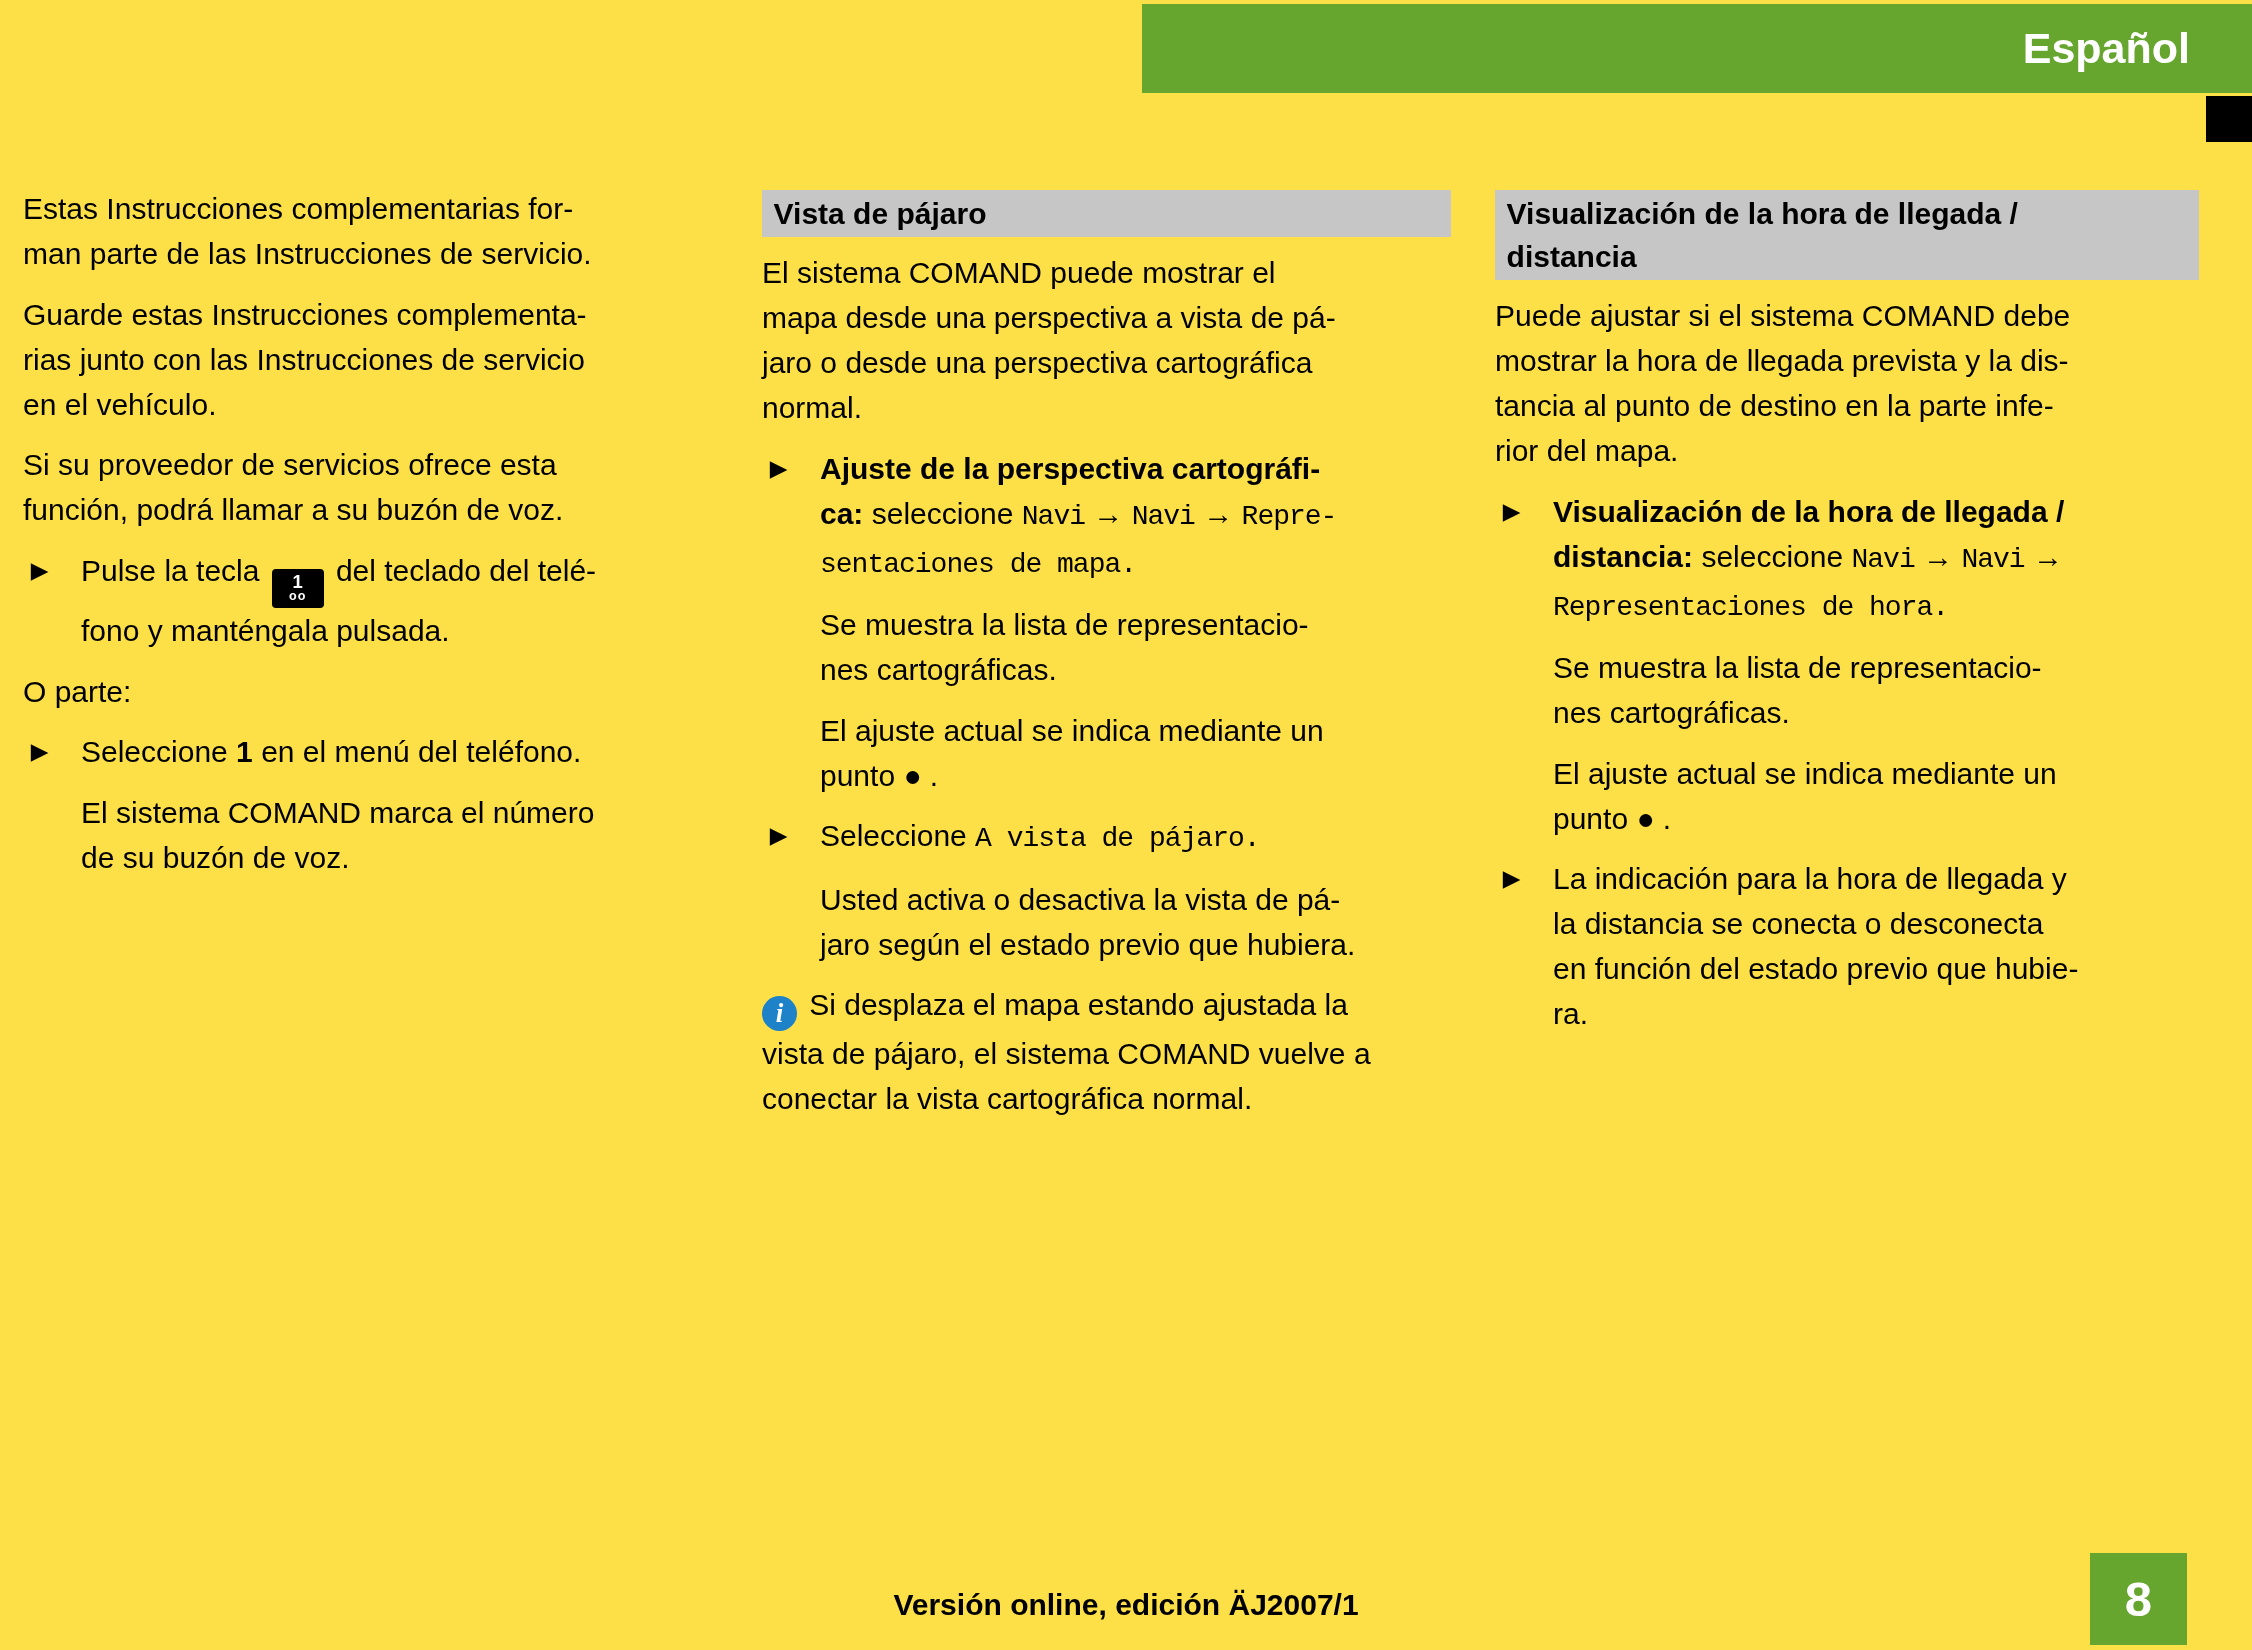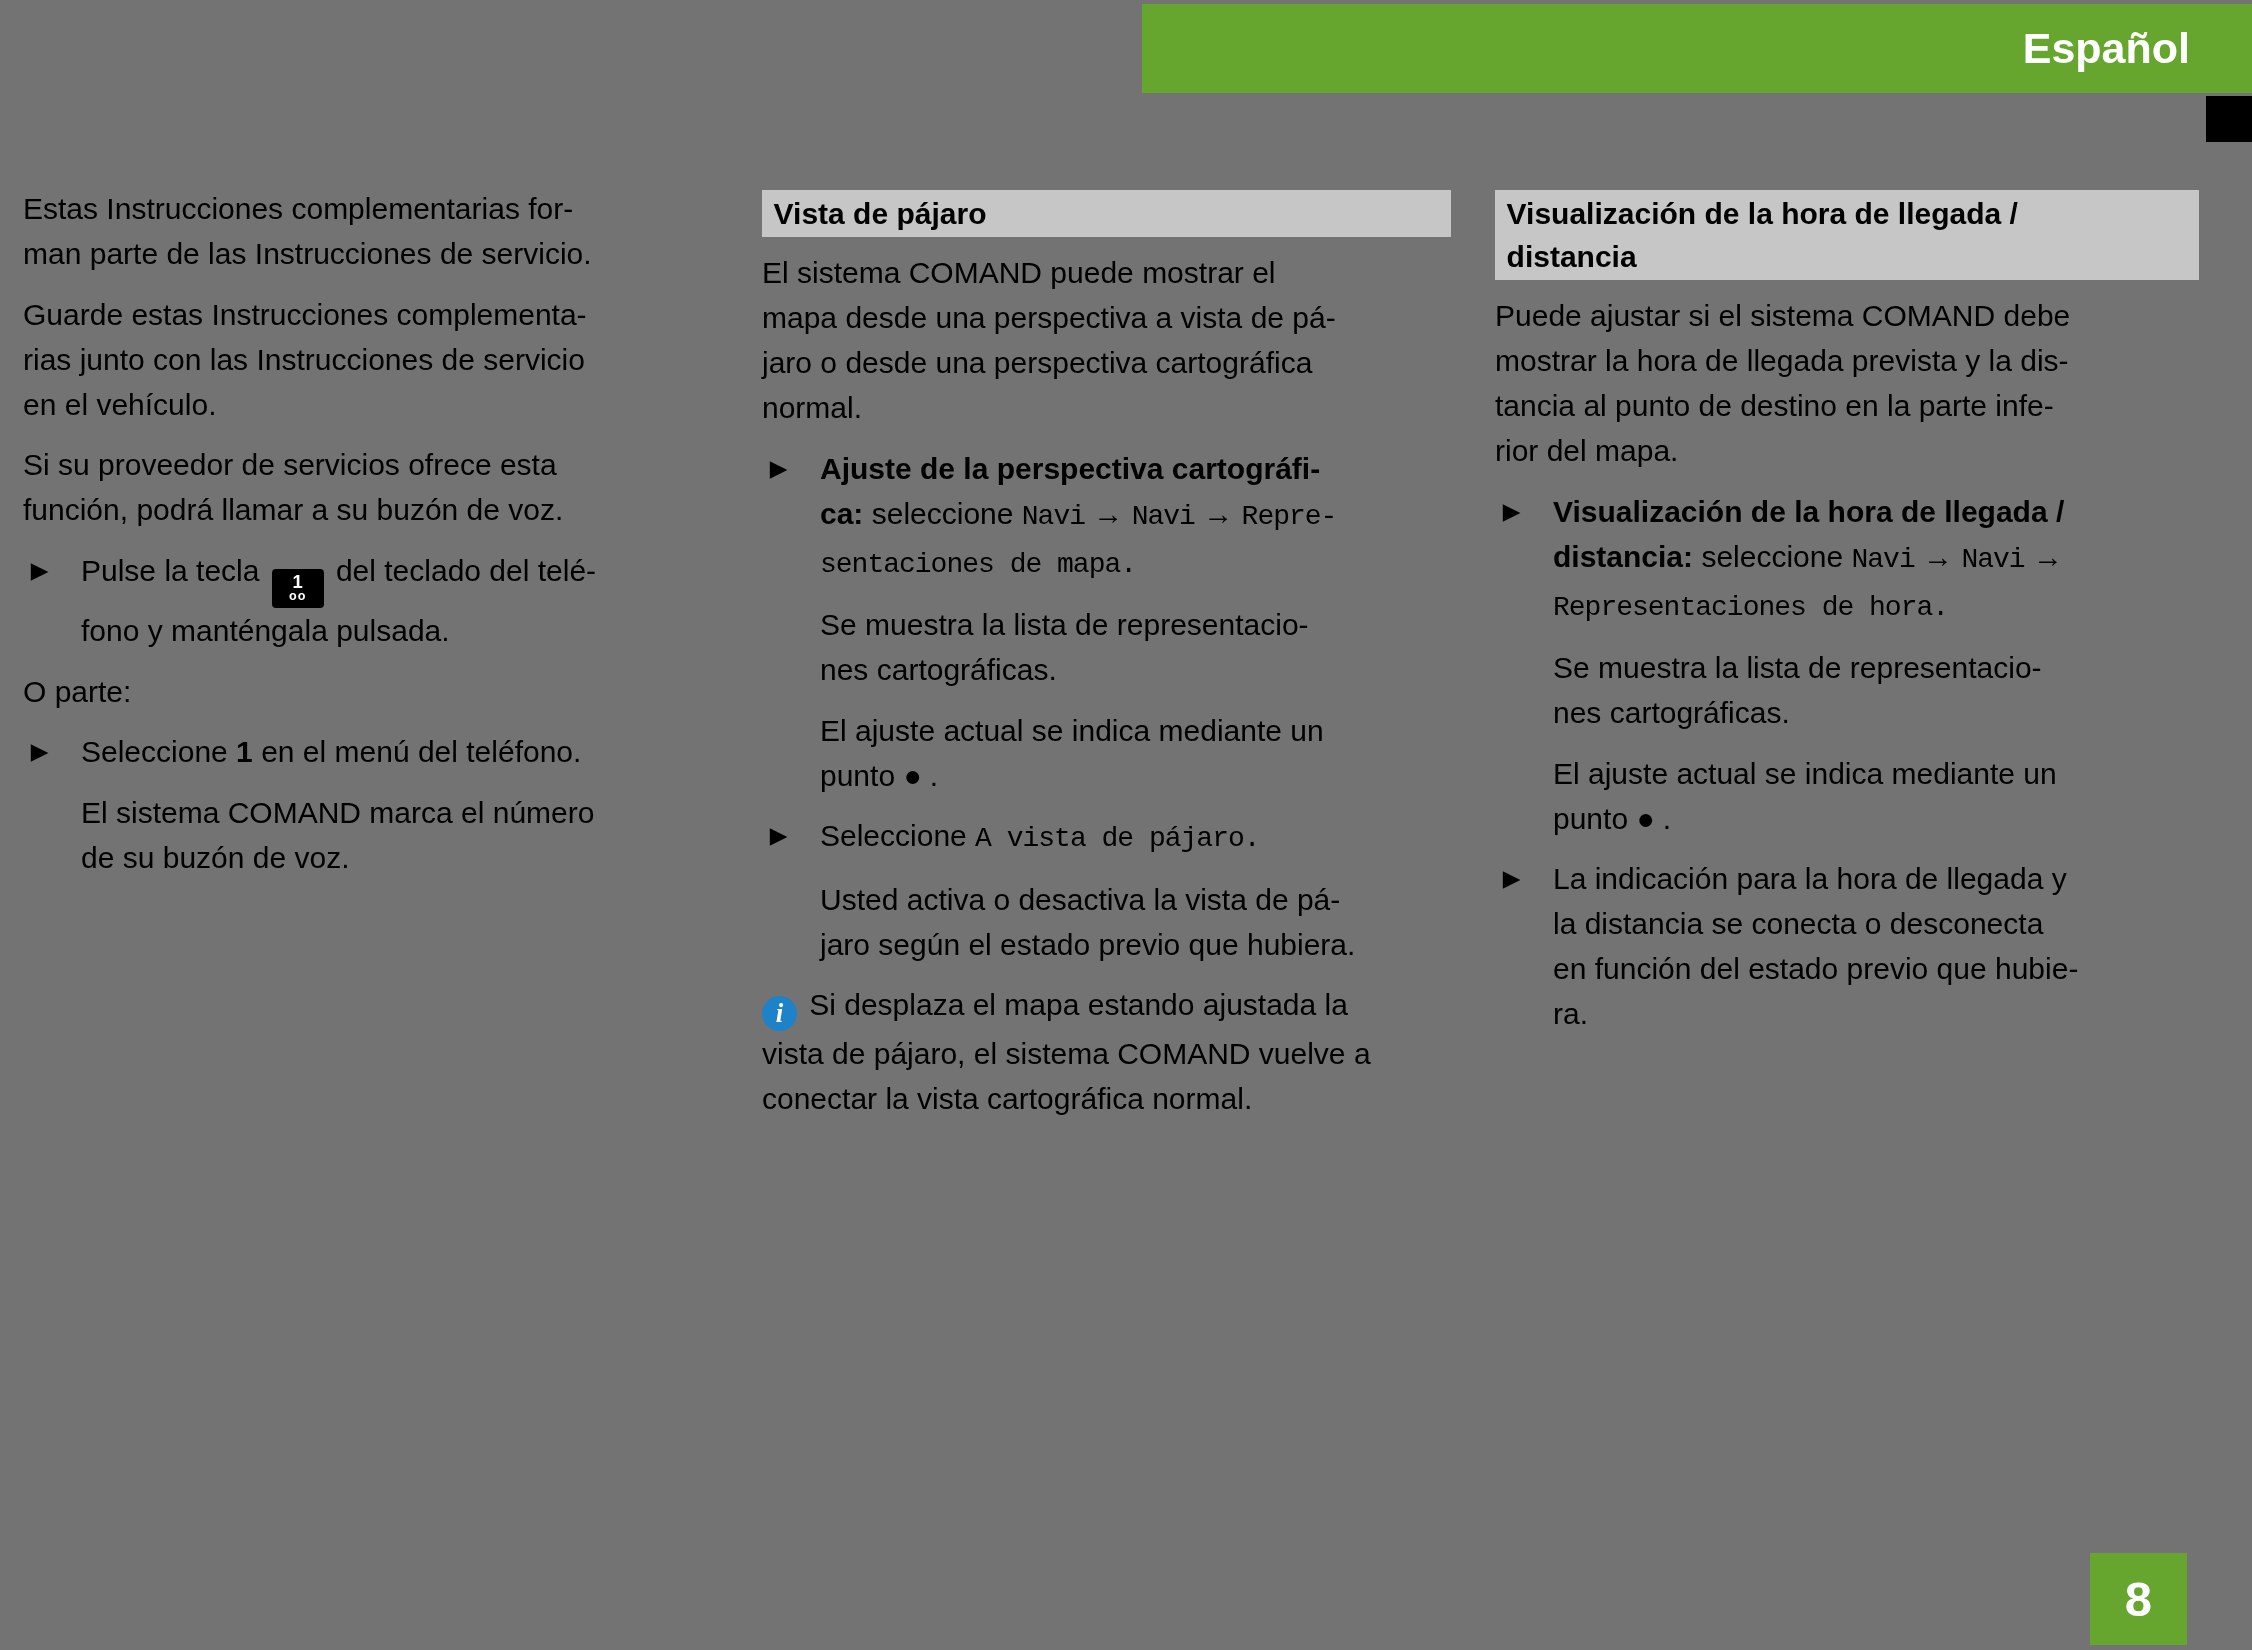--- a/index.html
+++ b/index.html
@@ -1,18 +1,18 @@
 <!DOCTYPE html>
 <html style="--green: #66a62f; --heading_gray: #c6c6c6; --info_blue: #1e82c8;"><head>
 <meta charset="utf-8">
 <style>
   :root { --green:#66a62f; --heading_gray:#c6c6c6; --info_blue:#1e82c8; }
   * { box-sizing:border-box; }
   html,body { margin:0; padding:0; background:#ffffff; }
-  .page { position:relative; width:2252px; height:1651px; background:#737373; color:#000;
+  .page { position:relative; width:2252px; height:1651px; background:#fde047; color:#000;
           font-family:"Liberation Sans", sans-serif; font-size:30px; line-height:45px; overflow:hidden;padding-left:19px; }
   .lang-bar { position:absolute; top:3.9px; left:1142px; right:0; height:89px; background:var(--green,#66a62f);
               color:#fff; display:flex; align-items:center; justify-content:flex-end; padding-right:62px;
               font-size:43px; font-weight:bold; }
   .thumb { position:absolute; top:96px; right:0; width:46px; height:46px; background:#000; }
   .col { position:absolute; top:186px; }
   .col1 { left:23px;  width:691px; }
   .col2 { left:762px; width:689px; }
   .col3 { left:1495px; width:704px; }
   .para { margin:0 0 15.5px 0; white-space:pre-wrap; }
@@ -99,18 +99,19 @@
 nes cartográficas.</p>
     <p class="para indent">El ajuste actual se indica mediante un
 punto ● .</p>
     <div class="para step"><span class="marker">▶</span></div>
     <p class="para indent">La indicación para la hora de llegada y
 la distancia se conecta o desconecta
 en función del estado previo que hubie-
 ra.</p>
   </section>
 
+  <div class="footer-line">Versión online, edición ÄJ2007/1</div>
   <div class="page-num">
       <span>8</span>
     </div>
 
 </div>
 
 
 </body></html>

